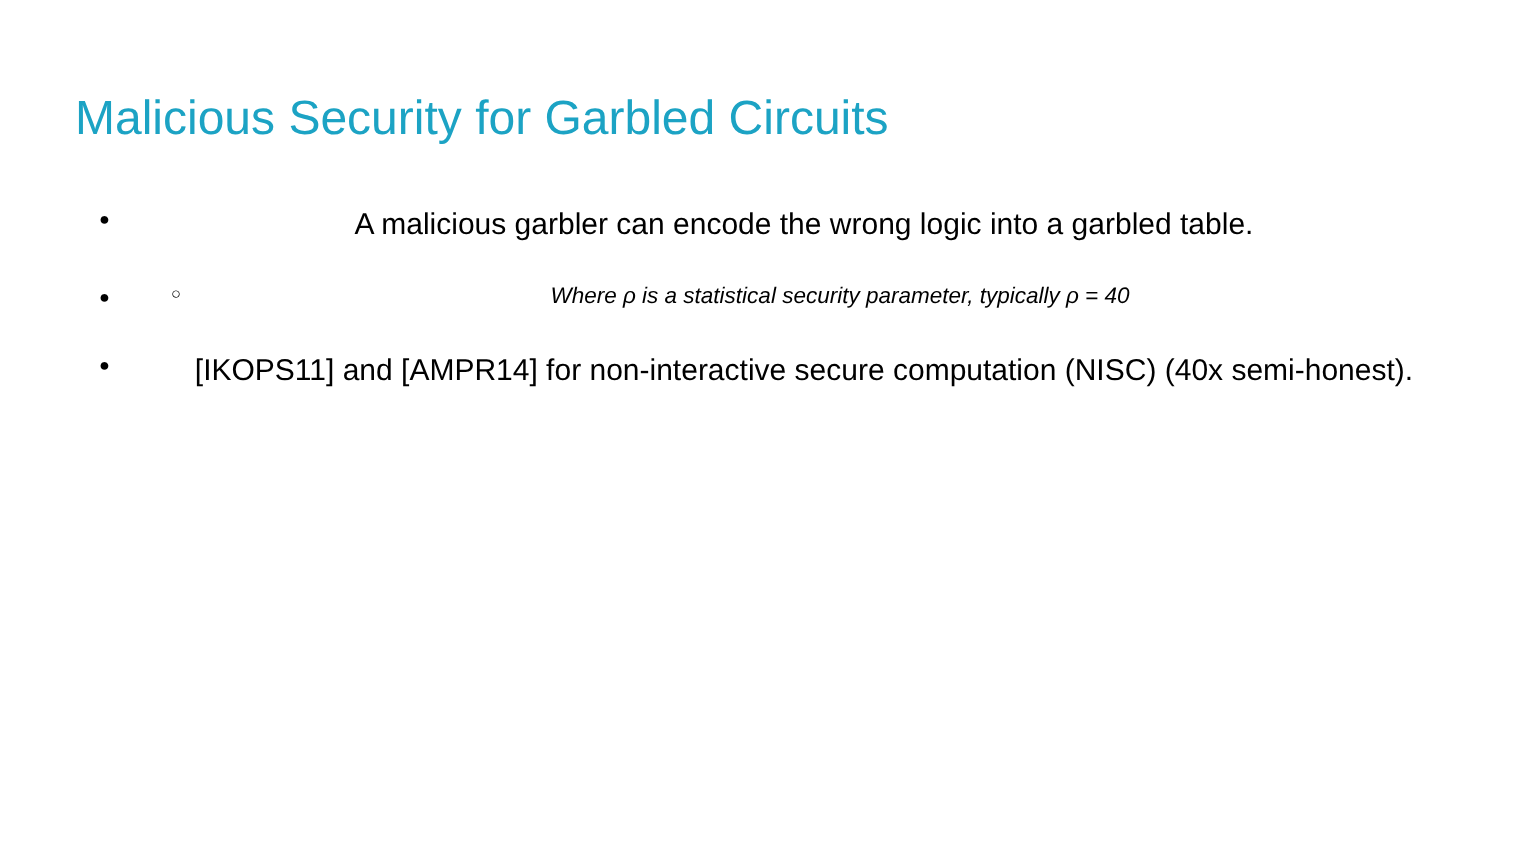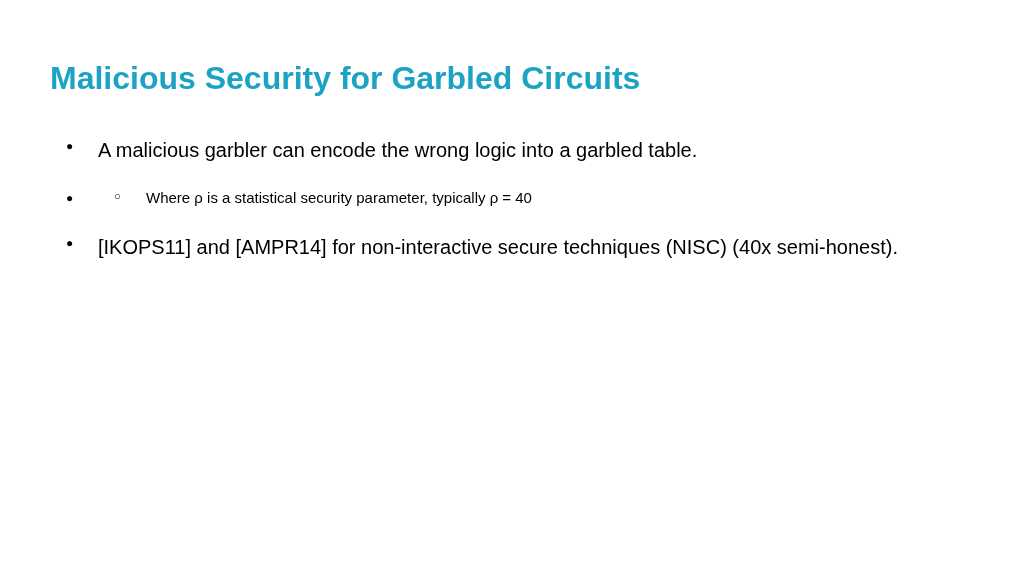--- a/index.html
+++ b/index.html
@@ -11,47 +11,49 @@
       width: 1024px;
       height: 576px;
       background: #ffffff;
       font-family: Arial, Helvetica, sans-serif;
       padding: 60px 50px 40px 50px;
       color: #000000;
       overflow: hidden;
     }
     .title {
       font-size: 32px;
-      font-weight: 700;
+      font-weight: 400;
       color: #1ca3c4;
       margin-bottom: 38px;
     }
     ul.main-list {
       list-style: none;
       padding-left: 0;
+      text-align: center;
     }
     ul.main-list > li {
       position: relative;
       padding-left: 48px;
       font-size: 20px;
       line-height: 1.5;
       margin-bottom: 22px;
       color: #000000;
     }
     ul.main-list > li::before {
       content: "●";
       position: absolute;
       left: 16px;
       top: 2px;
       font-size: 12px;
       color: #000000;
     }
     ul.sub-list {
       list-style: none;
       padding-left: 0;
+      font-style: italic;
     }
     ul.sub-list > li {
       position: relative;
       padding-left: 48px;
       font-size: 15px;
       line-height: 1.5;
       color: #000000;
     }
     ul.sub-list > li::before {
       content: "○";
@@ -72,15 +74,15 @@
     <span>A malicious garbler can encode the wrong logic into a garbled table.</span>
   </li>
   <li>
     <ul class="sub-list">
       <li>
         <span>Where ρ is a statistical security parameter, typically ρ = 40</span>
       </li>
     </ul>
   </li>
   <li>
-    <span>[IKOPS11] and [AMPR14] for non-interactive secure techniques (NISC) (40x semi-honest).</span>
+    <span>[IKOPS11] and [AMPR14] for non-interactive secure computation (NISC) (40x semi-honest).</span>
   </li>
 </ul>
 
 </body></html>

